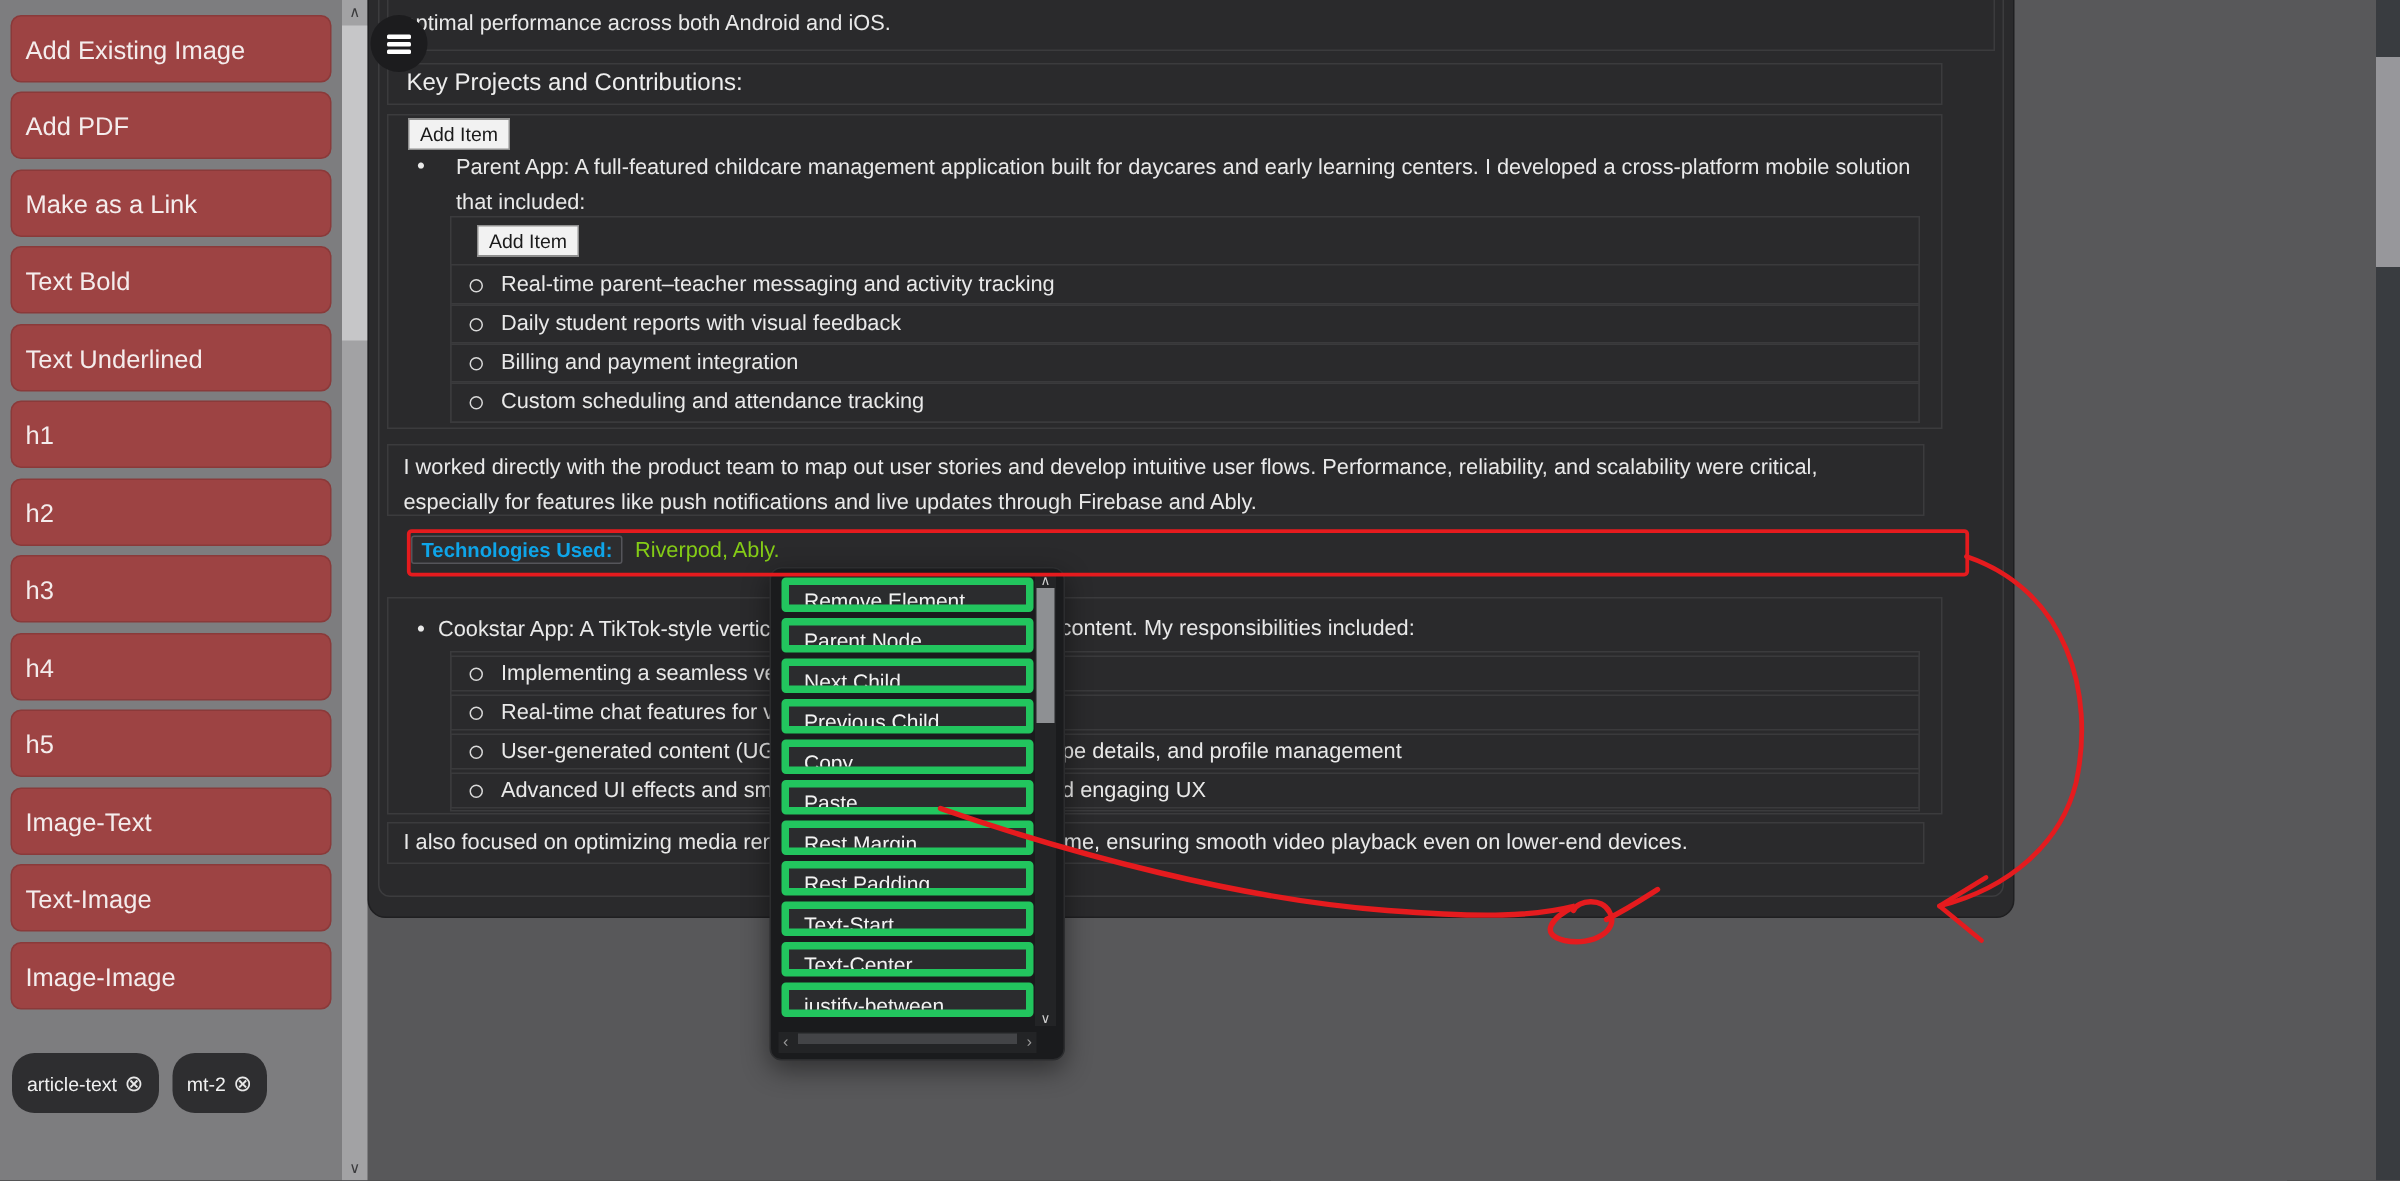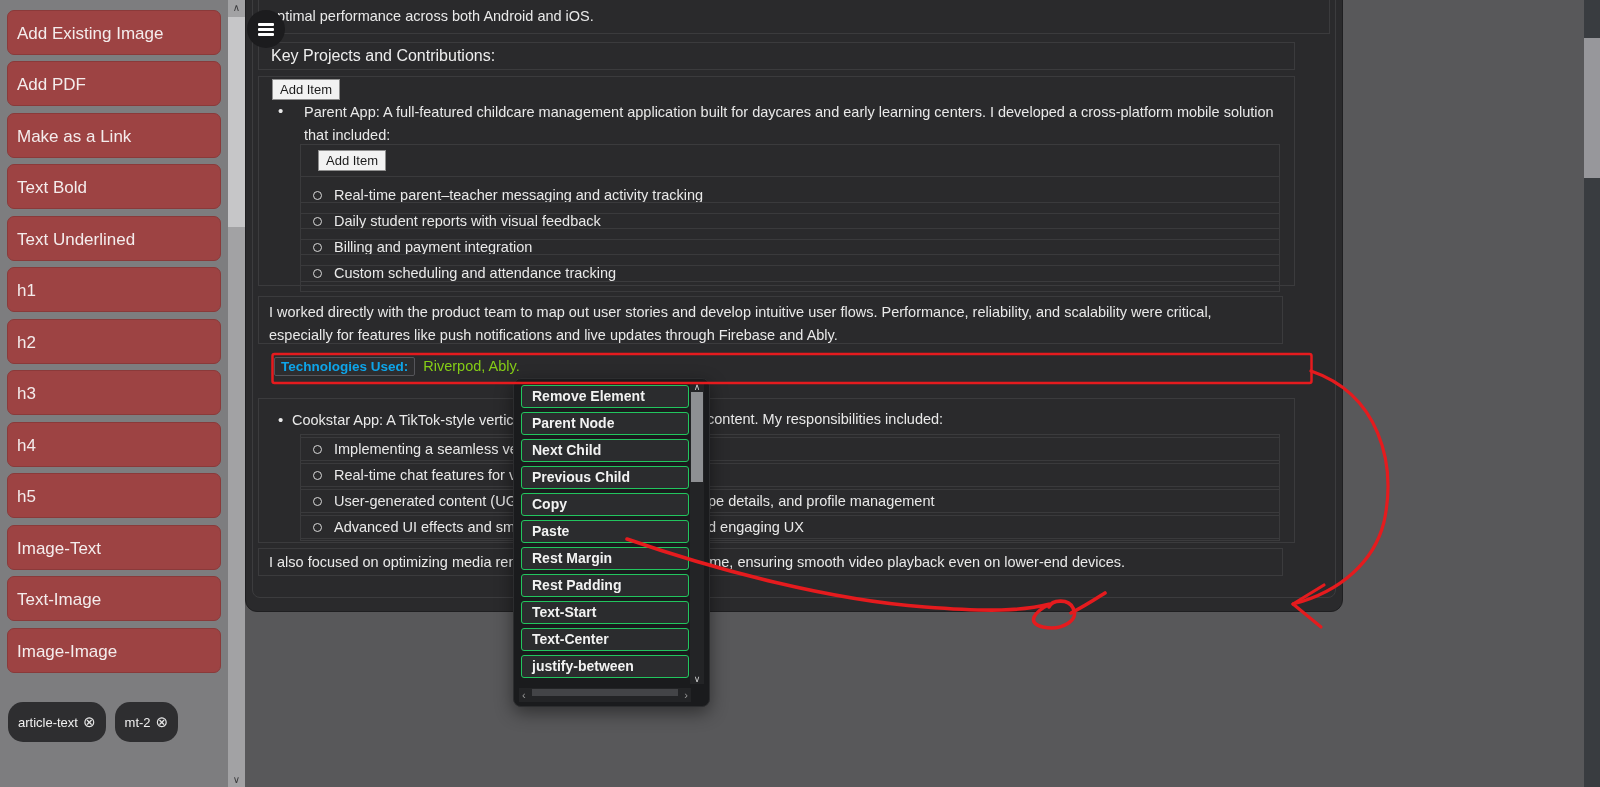--- a/index.html
+++ b/index.html
@@ -32,35 +32,35 @@
   .hamburger{position:absolute;left:247px;top:10px;width:38px;height:38px;border-radius:50%;
              background:#1c1c1e;z-index:6;cursor:pointer;}
   .hamburger i{position:absolute;left:11px;width:16px;height:2.5px;background:#fff;border-radius:1px;}
   .hamburger i:nth-child(1){top:13px;} .hamburger i:nth-child(2){top:18px;} .hamburger i:nth-child(3){top:23px;}
 
   .additem{position:absolute;background:#f2f2f2;color:#1b1b1b;border:1px solid #8f8f8f;font-size:13px;
            padding:2px 7px;cursor:pointer;}
   .bullet{position:absolute;color:#e9e9e9;font-size:15px;}
   .ring{display:inline-block;width:7px;height:7px;border:1.5px solid #d9d9d9;border-radius:50%;
         margin-right:12px;flex:0 0 auto;}
-  .row{position:absolute;left:300px;width:980px;height:38px;border:1px solid #3a3a3c;box-sizing:border-box;
+  .row{position:absolute;left:300px;width:980px;height:28px;border:1px solid #3a3a3c;box-sizing:border-box;
        display:flex;align-items:center;padding-left:12px;color:#e9e9e9;font-size:14.5px;overflow:hidden;}
   .frag{position:absolute;white-space:nowrap;color:#e9e9e9;font-size:14.5px;}
 
   .techlabel{display:inline-block;border:1px solid #55555a;border-radius:2px;padding:1px 6px;
              color:#0ea5e9;font-weight:bold;font-size:13.5px;background:#2d2d2f;}
   .techvalue{color:#84cc16;font-size:14.5px;margin-left:8px;}
 
   
   .menu{position:absolute;left:513px;top:378px;width:197px;height:329px;background:#1a1b1d;
         border:1px solid #2c2d2f;border-radius:8px;z-index:10;box-shadow:0 6px 18px rgba(0,0,0,.45);
         box-sizing:border-box;}
-  .menu-item{position:absolute;left:7px;width:168px;height:23px;background:#2b2c2e;border:1px solid #22c55e;
+  .menu-item{position:absolute;left:7px;width:168px;height:23px;background:#2b2c2e;border:5px solid #22c55e;
              border-radius:3px;color:#f2f2f2;font-size:14px;line-height:21px;padding-left:10px;
-             box-sizing:border-box;cursor:pointer;white-space:nowrap;overflow:hidden;font-weight:bold;}
+             box-sizing:border-box;cursor:pointer;white-space:nowrap;overflow:hidden;}
   .menu-vscroll{position:absolute;right:5px;top:3px;width:14px;height:302px;background:#232426;}
   .menu-vscroll .thumb{position:absolute;left:1px;top:10px;width:12px;height:90px;background:#8e9093;}
   .menu-vscroll .arr{position:absolute;left:0;width:14px;text-align:center;color:#cfcfcf;font-size:9px;}
   .menu-hscroll{position:absolute;left:5px;bottom:4px;width:172px;height:14px;background:#232426;}
   .menu-hscroll .thumb{position:absolute;left:13px;top:1px;width:146px;height:7px;background:#434447;}
   .menu-hscroll .arr{position:absolute;top:0px;color:#9a9a9a;font-size:11px;line-height:14px;}
 
   
   .win-scroll{position:absolute;left:1584px;top:0;width:16px;height:787px;background:#393c40;}
   .win-scroll .thumb{position:absolute;left:0;top:38px;width:16px;height:140px;background:#97979b;}

